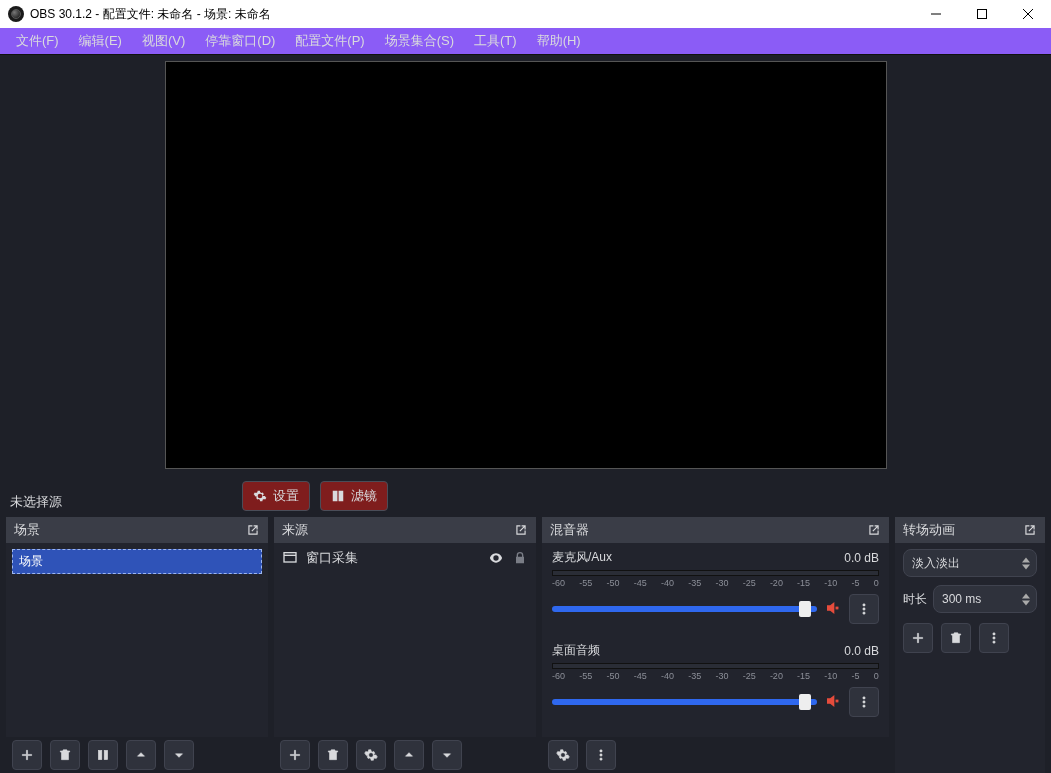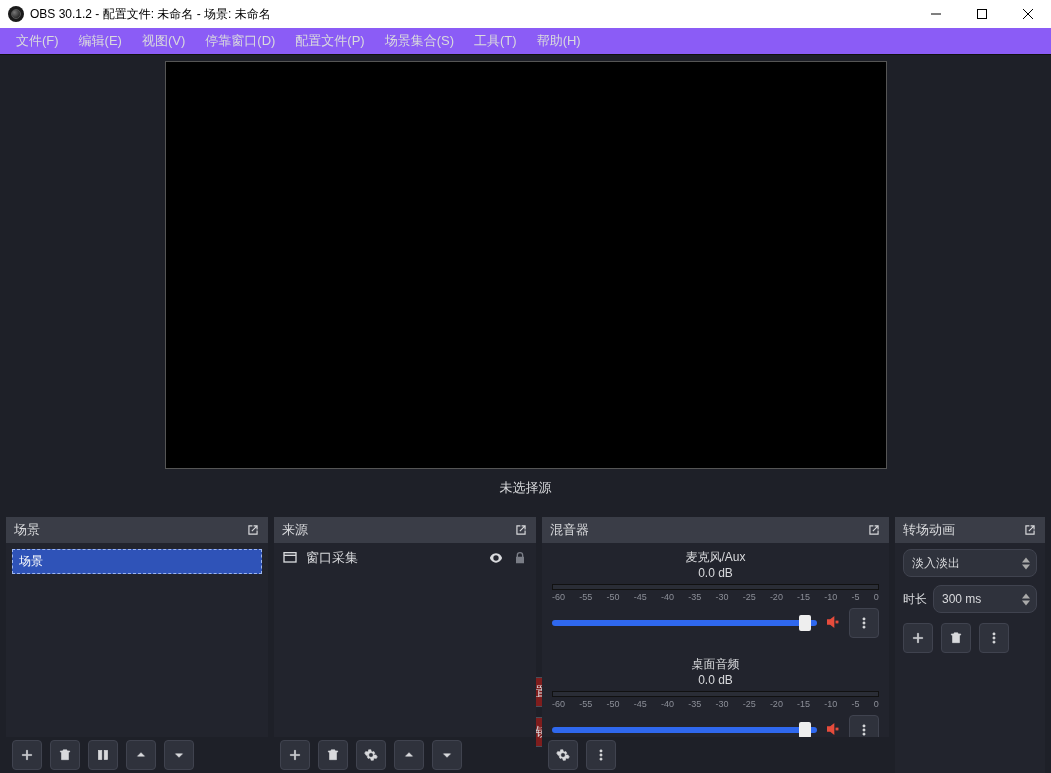--- a/index.html
+++ b/index.html
@@ -49,21 +49,21 @@
     border-bottom:1px solid #111;
   }
   .menubar .menuitem { padding:3px 10px; color:var(--text); }
   
   .preview-wrap { flex:0 0 auto; display:flex; justify-content:center; padding:6px 0 10px 0; }
   .preview {
     width:720px; height:406px; background:#000; border:1px solid #555;
   }
   
   .src-toolbar {
-    height:32px; display:flex; align-items:center; padding:0 10px; gap:10px;flex-direction:column;
+    height:32px; display:flex; align-items:flex-end; padding:0 10px; gap:10px;
   }
   .src-toolbar .status { flex:0 0 auto; color:var(--text); }
   .src-toolbar .tspacer{ flex:0 0 160px; }
   .tb-btn {
     display:flex; align-items:center; gap:6px;
     background:#7f1d1d; border-radius:4px; padding:5px 10px; color:var(--text);
     border:1px solid #4a4d58;
   }
   .tb-btn svg{ width:14px; height:14px; fill:var(--text); }
   
@@ -102,21 +102,21 @@
   .source-row{
     display:flex; align-items:center; gap:8px; padding:6px 8px;
     color:var(--text);
   }
   .source-row .srclabel{ flex:1; }
   .mini-icon{ width:16px; height:16px; fill:var(--text); }
   .mini-icon.dim{ fill:#7a7d86; }
   
   .dock.mixer{ flex:1; }
   .mixer-channel{ padding:6px 10px 12px 10px; }
-  .mixer-top{ display:flex; align-items:center;flex-direction:column; }
+  .mixer-top{ display:flex; align-items:center; }
   .mixer-top .name{ flex:1; color:var(--text); font-size:12px; }
   .mixer-top .db{ color:var(--text); font-size:12px; }
   .meter{
     height:4px; margin-top:4px;
     background:linear-gradient(to right, #2a2d36, #2a2d36);
     border:1px solid #111;
   }
   .ticks{
     display:flex; justify-content:space-between; font-size:9px; color:#8c8f98;
     margin-top:2px;

